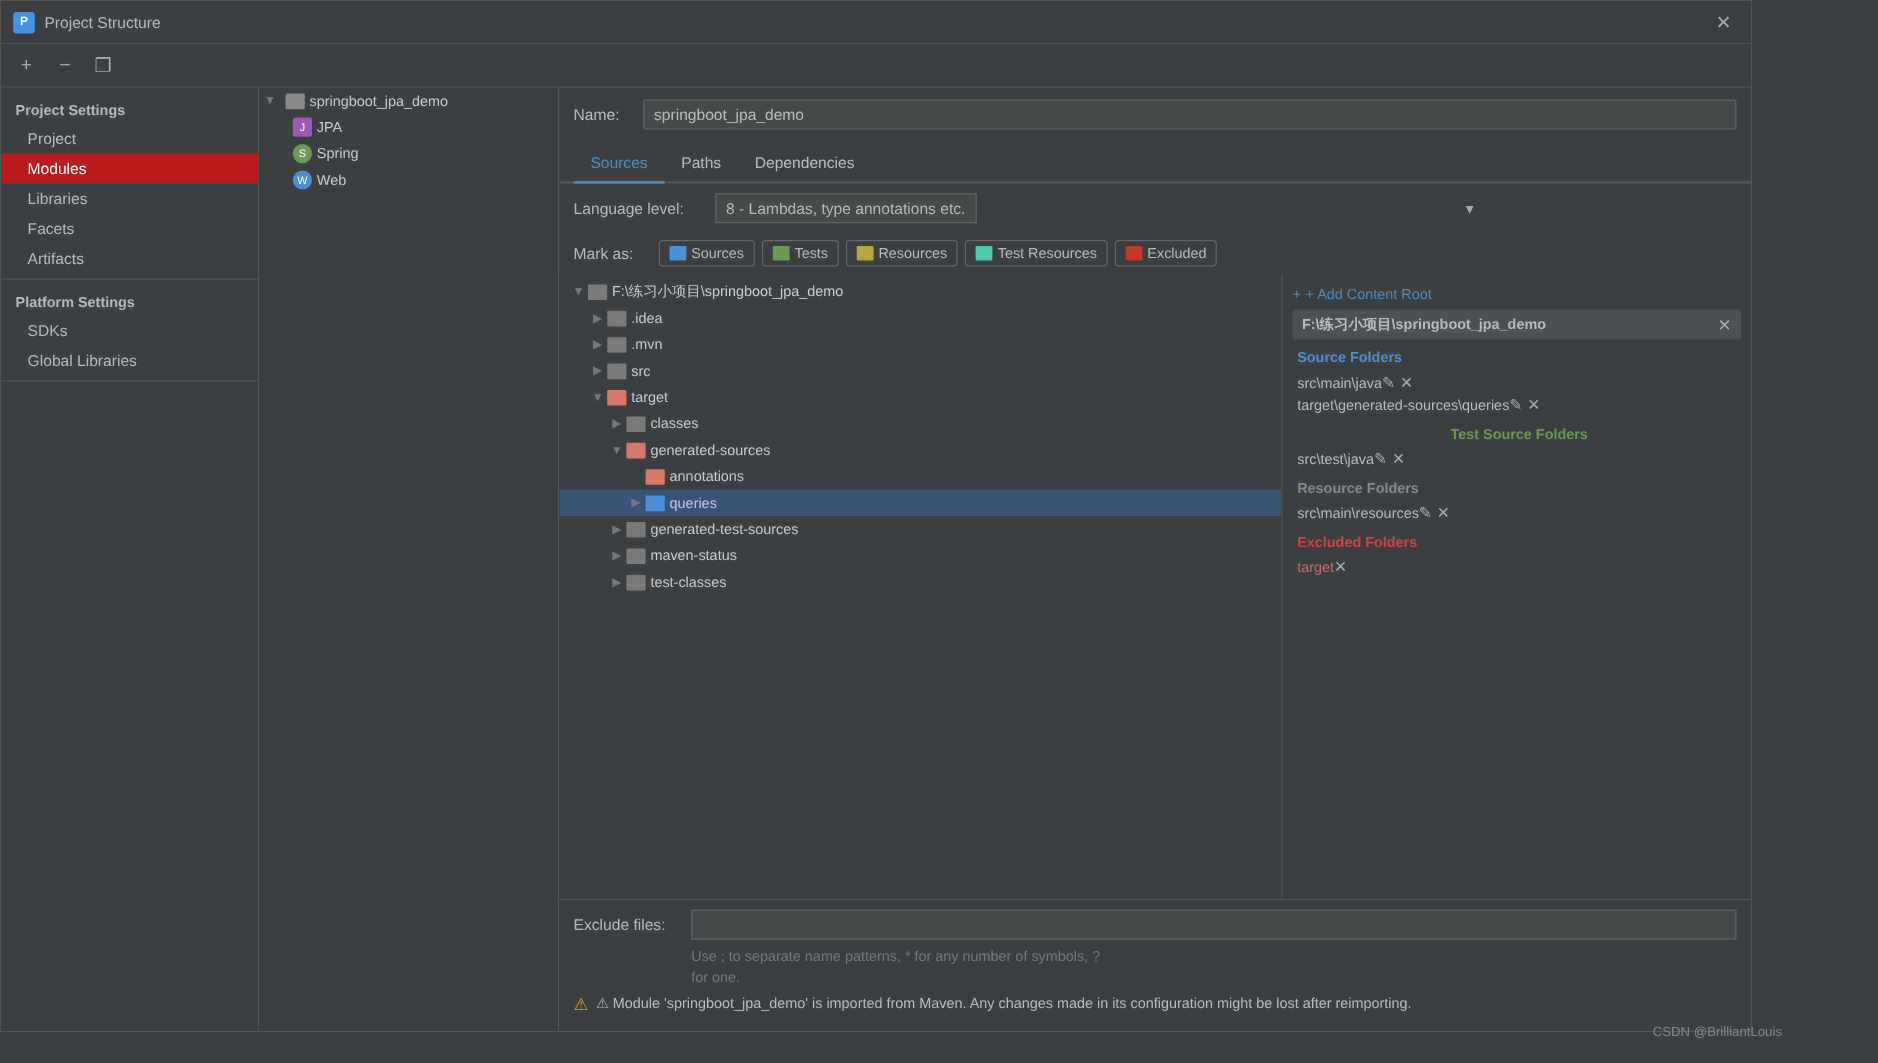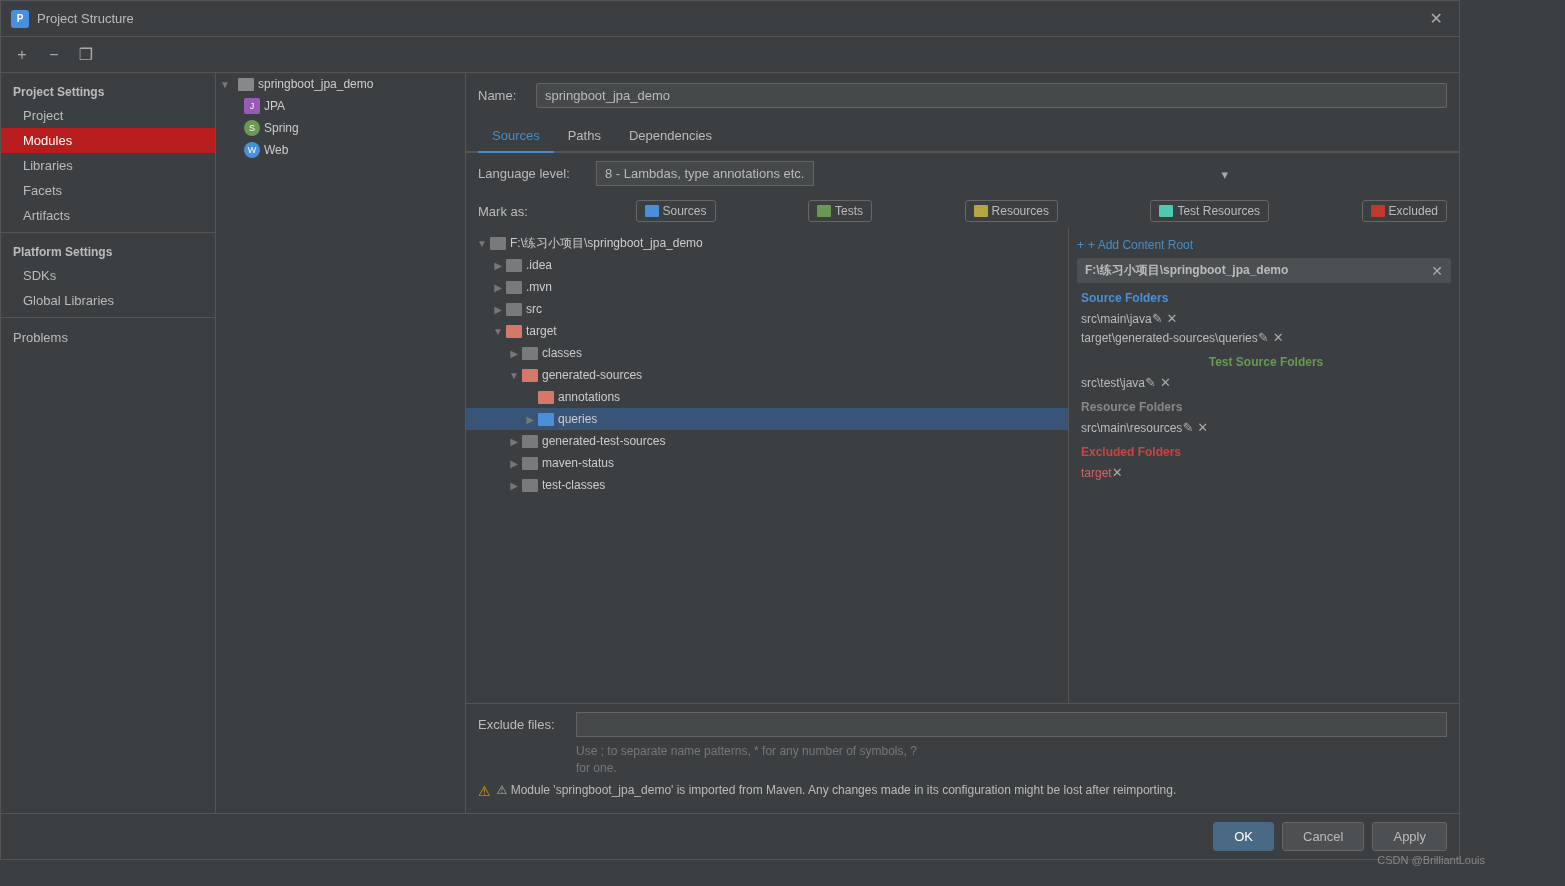--- a/index.html
+++ b/index.html
@@ -194,23 +194,22 @@
       right: 8px;
       top: 50%;
       transform: translateY(-50%);
       color: #aaa;
       pointer-events: none;
     }
     .mark-as-row {
       display: flex;
       align-items: center;
       padding: 6px 12px;
-      gap: 18px;
-      flex-shrink: 0;
-      justify-content: space-between;
+      gap: 6px;
+      flex-shrink: 0;
     }
     .mark-as-label {
       color: #bbbbbb;
       font-size: 13px;
       min-width: 65px;
     }
     .mark-btn {
       display: flex;
       align-items: center;
       gap: 4px;
@@ -471,21 +470,20 @@
       <div class="sidebar-item">Project</div>
       <div class="sidebar-item active">Modules</div>
       <div class="sidebar-item">Libraries</div>
       <div class="sidebar-item">Facets</div>
       <div class="sidebar-item">Artifacts</div>
       <div class="sidebar-divider"></div>
       <div class="sidebar-section-label">Platform Settings</div>
       <div class="sidebar-item">SDKs</div>
       <div class="sidebar-item">Global Libraries</div>
       <div class="sidebar-divider"></div>
-      <div class="sidebar-problems">Problems</div>
     </div>
 
     <div style="width:250px; border-right:1px solid #555; overflow-y:auto; background:#3c3f41;">
       <div class="tree-root-item">
         <span style="width:16px;height:16px;margin-right:2px;display:inline-flex;align-items:center;color:#777;font-size:10px;">▼</span>
         <span style="width:16px;height:13px;background:#888;border-radius:1px;margin-right:4px;display:inline-block;"></span>
         <span class="tree-name">springboot_jpa_demo</span>
       </div>
       <div style="padding-left:24px;">
         <div class="tree-root-item">
@@ -692,20 +690,15 @@
         </div>
         <div class="warning-row">
           <span class="warning-icon">⚠</span>
           <span>⚠ Module 'springboot_jpa_demo' is imported from Maven. Any changes made in its configuration might be lost after reimporting.</span>
         </div>
       </div>
 
     </div>
   </div>
 
-  <div class="dialog-footer">
-    <button class="footer-btn primary">OK</button>
-    <button class="footer-btn">Cancel</button>
-    <button class="footer-btn">Apply</button>
-  </div>
 </div>
 
 <div class="watermark">CSDN @BrilliantLouis</div>
 
 </body></html>

